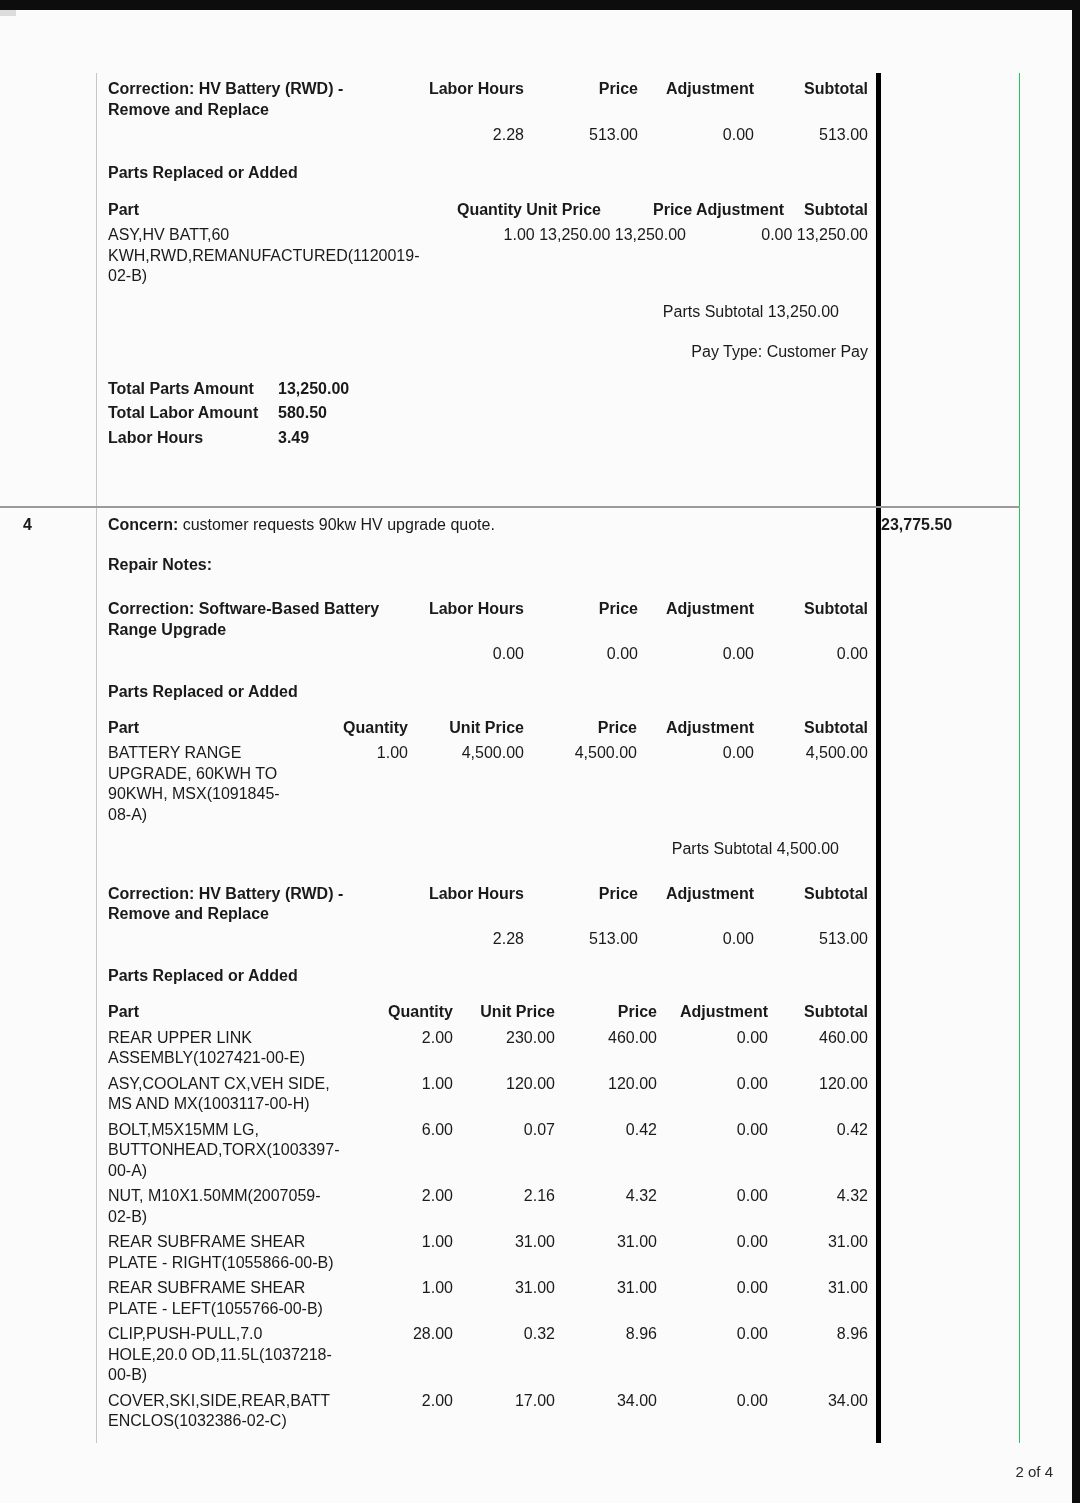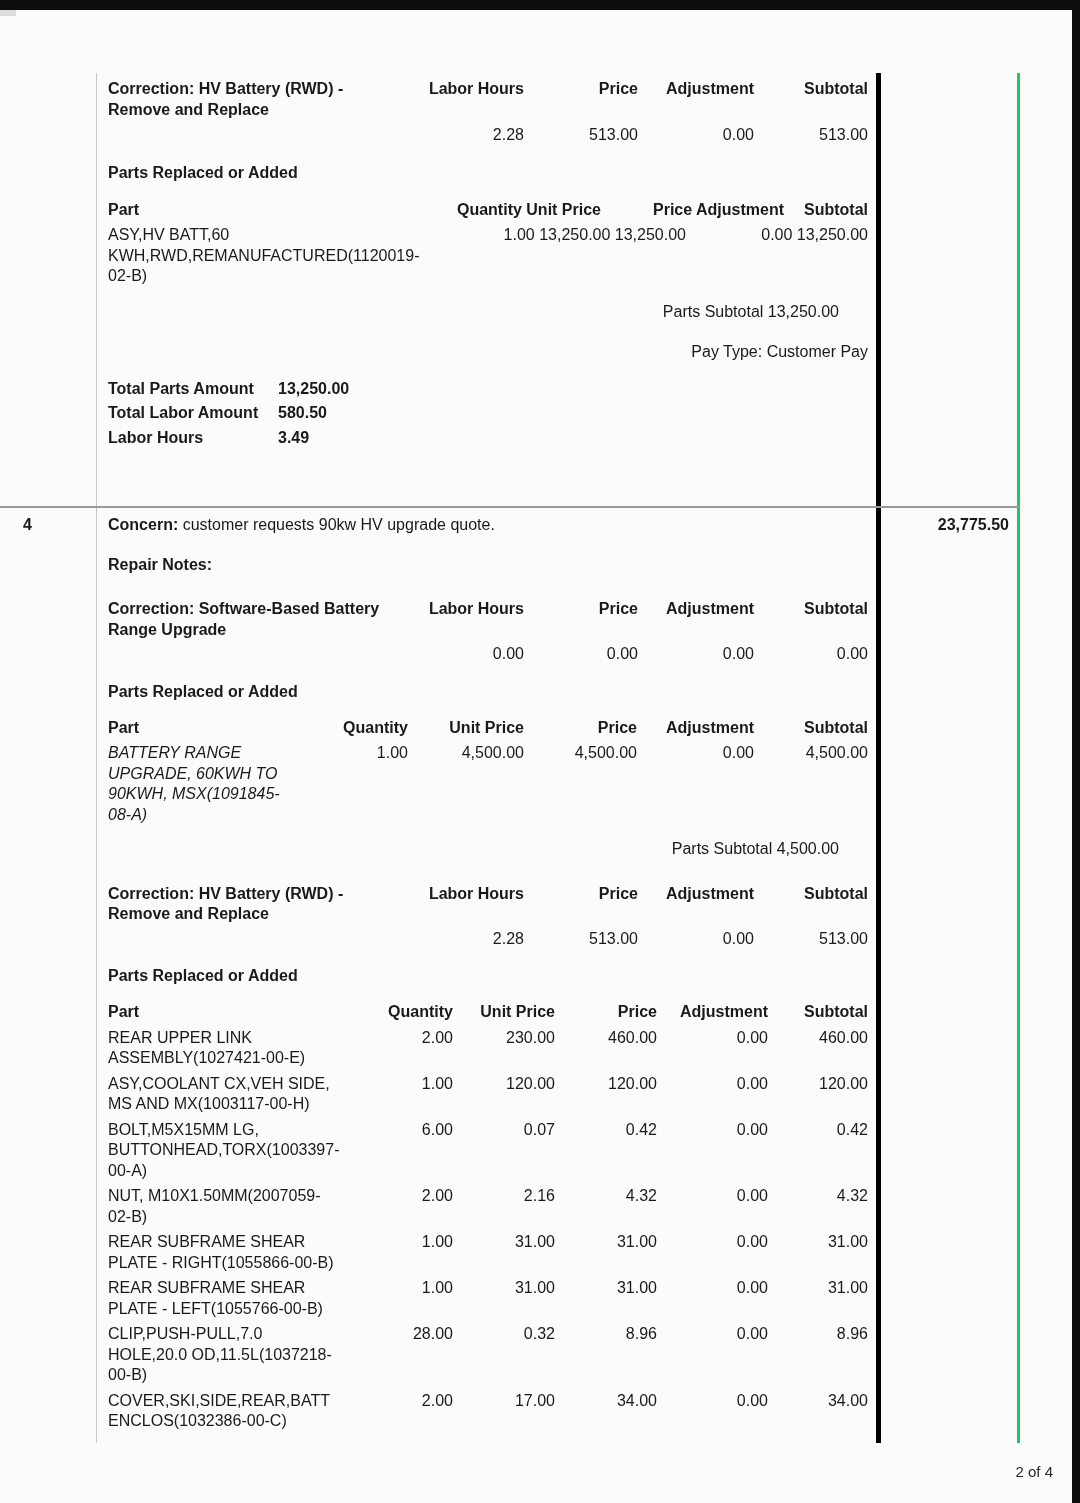--- a/index.html
+++ b/index.html
@@ -11,39 +11,39 @@
     font-size:16px; line-height:20.5px; color:#1a1a1a;
   }
   .frame-top   { position:absolute; top:0; left:0; width:1080px; height:10px; background:#0d0d0d; }
   .frame-right { position:absolute; top:0; right:0; width:8px; height:1503px; background:#0d0d0d; }
   .scan-chip   { position:absolute; top:10px; left:0; width:16px; height:6px; background:#dcdcdc; }
 
   .doc { position:absolute; top:73px; left:0; width:1020px; }
   .svc-row { display:flex; }
   .col-num  { width:97px;  border-right:1px solid #c6c6c6; padding:7px 0 0 23px; font-weight:700; }
   .col-main { width:784px; border-right:5px solid #000000; padding:0 8px 0 11px; }
-  .col-amt  { width:139px; border-right:3px solid #22c55e; padding:7px 8px 0 0; text-align:right; font-weight:700; }
+  .col-amt  { width:139px; border-right:1px solid #22c55e; padding:7px 8px 0 0; font-weight:700; }
   .row-prev { height:433px; }
   .row-prev .col-main { padding-top:6px; }
   .row-4 { height:937px; border-top:2px solid #9a9a9a; }
   .row-4 .col-main { padding-top:7px; }
 
   .b { font-weight:700; }
 
   
   .corr-block { position:relative; min-height:41px; }
   .corr-title { width:330px; font-weight:700; white-space:pre-line; }
   .vals-row { position:relative; height:21px; }
   .cell { position:absolute; top:0; white-space:nowrap; }
   .cA1{right:344px} .cA2{right:230px} .cA3{right:114px} .cA4{right:0}
 
   
   .prow { position:relative; }
   .pname { max-width:370px; white-space:pre-line; }
-  .pname-b { max-width:230px;font-style:italic; }
+  .pname-b { max-width:230px; }
   .pname-c { max-width:290px; }
   
   .cS1{right:267px} .cS2{right:84px} .cS3{right:182px} .cS0{right:0}
   
   .cB1{right:460px} .cB2{right:344px} .cB3{right:231px} .cB4{right:114px} .cB5{right:0}
   
   .cC1{right:415px} .cC2{right:313px} .cC3{right:211px} .cC4{right:100px} .cC5{right:0}
 
   .h-section { font-weight:700; }
   .psub { text-align:right; padding-right:29px; font-weight:400; }
@@ -268,21 +268,21 @@
 HOLE,20.0 OD,11.5L(1037218-
 00-B)</div>
             <span class="cell cC1">28.00</span>
             <span class="cell cC2">0.32</span>
             <span class="cell cC3">8.96</span>
             <span class="cell cC4">0.00</span>
             <span class="cell cC5">8.96</span>
           </div>
           <div class="prow">
             <div class="pname pname-c">COVER,SKI,SIDE,REAR,BATT
-ENCLOS(1032386-00-C)</div>
+ENCLOS(1032386-02-C)</div>
             <span class="cell cC1">2.00</span>
             <span class="cell cC2">17.00</span>
             <span class="cell cC3">34.00</span>
             <span class="cell cC4">0.00</span>
             <span class="cell cC5">34.00</span>
           </div>
         </div>
 
       </div>
       <div class="col-amt">23,775.50</div>

